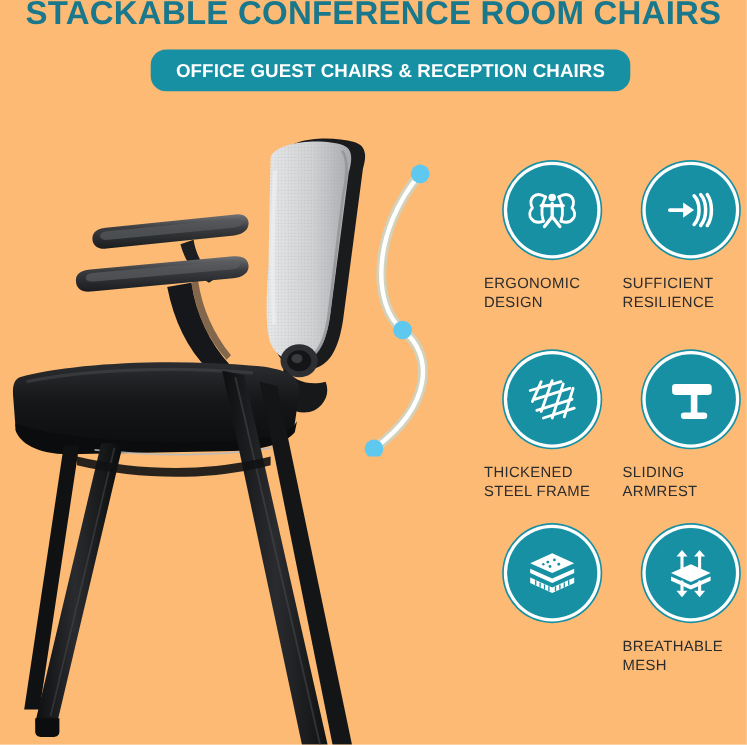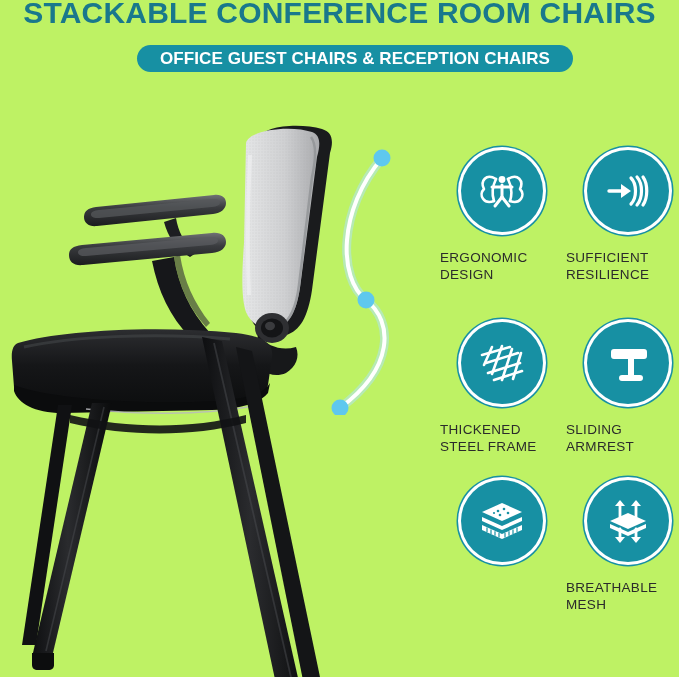--- a/index.html
+++ b/index.html
@@ -12,21 +12,21 @@
     background: #ffffff;
     font-family: "Liberation Sans", sans-serif;
     overflow: hidden;
     position: relative;
   }
 
   #page {
     position: relative;
     width: 679px;
     height: 677px;
-    background: #bef264;
+    background: #fdba74;
     overflow: hidden;
   }
 
   
   .header {
     position: absolute;
     top: 0;
     left: 0;
     width: 679px;
     height: 80px;
@@ -43,21 +43,21 @@
     letter-spacing: 0.2px;
     color: #19788c;
     white-space: nowrap;
     line-height: 40px;
   }
   .subtitle-pill {
     position: absolute;
     top: 45px;
     left: 137px;
     width: 436px;
-    height: 27px;
+    height: 38px;
     background: #1790a3;
     border-radius: 14px;
     box-sizing: border-box;
     display: flex;
     align-items: center;
     justify-content: center;
   }
   .subtitle-text {
     font-family: "Liberation Sans", sans-serif;
     font-size: 17px;

